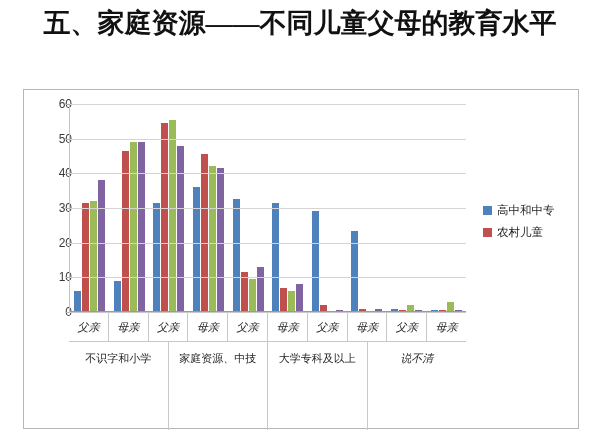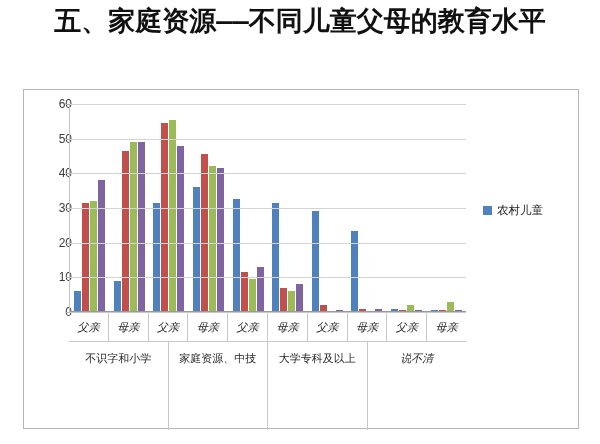--- a/index.html
+++ b/index.html
@@ -15,21 +15,21 @@
     width: 600px; height: 444px;
     background: #ffffff;
   }
 
   
   .title {
     position: absolute;
     left: 30px; top: 6px;
     width: 540px;
     text-align: center;
-    font-family: Liberation Mono, monospace;
+    font-family: Liberation Serif, serif;
     font-size: 27px;
     line-height: 35px;
     font-weight: 700;
     color: #111111;
     letter-spacing: 0px;
   }
 
   
   .chart-frame {
     position: absolute;
@@ -291,20 +291,24 @@
             <div class="cell">不识字和小学</div>
             <div class="cell">家庭资源、中技</div>
             <div class="cell">大学专科及以上</div>
             <div class="cell">说不清</div>
           </div>
       </div>
 
       <div class="legend">
           <div class="legend-item">
             <span class="swatch" style="background: rgb(79, 129, 189);"></span>
+            <span class="legend-label">高中和中专</span>
+          </div>
+          <div class="legend-item">
+            <span class="swatch" style="background: rgb(192, 80, 77);"></span>
             <span class="legend-label">农村儿童</span>
           </div>
         </div>
 
     </div>
   </div>
 
 </div>
 
 </body></html>

